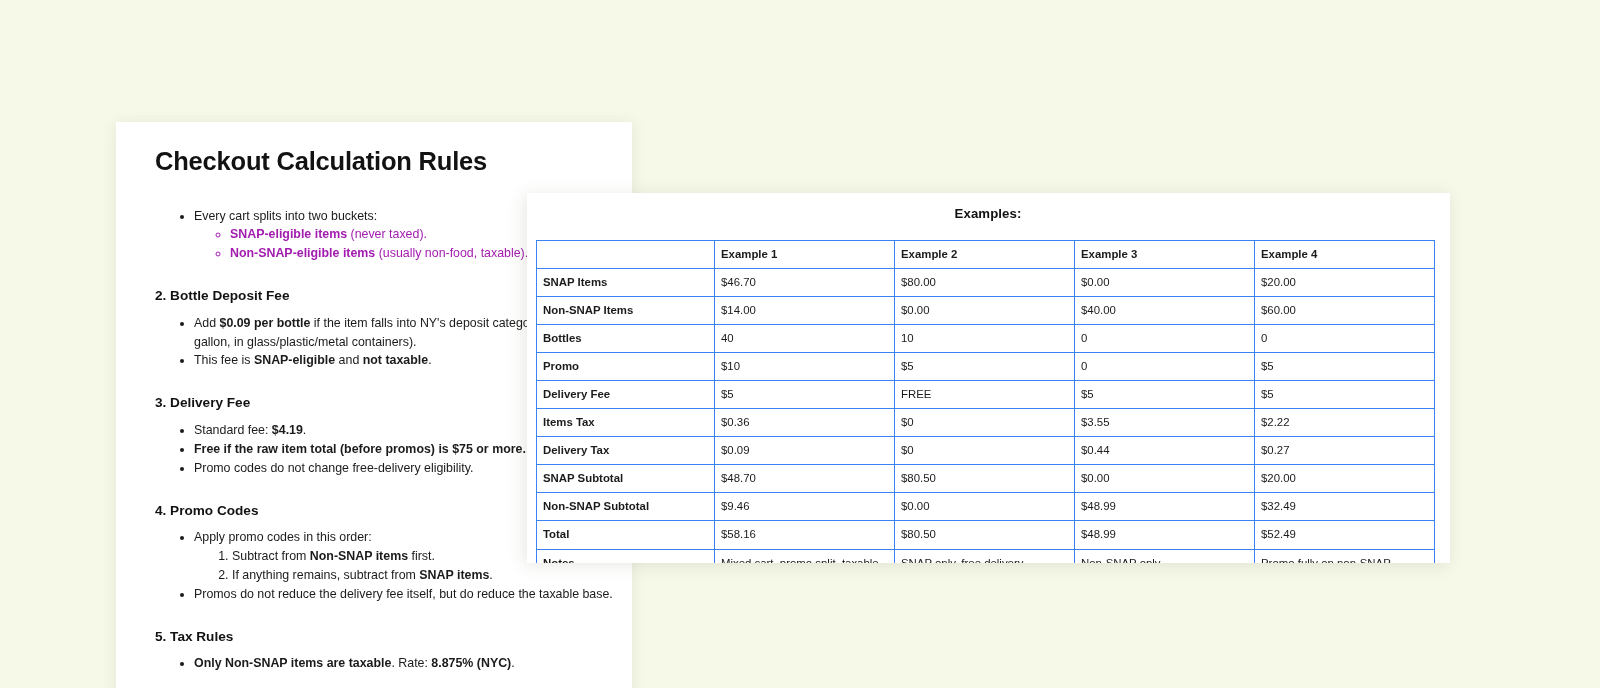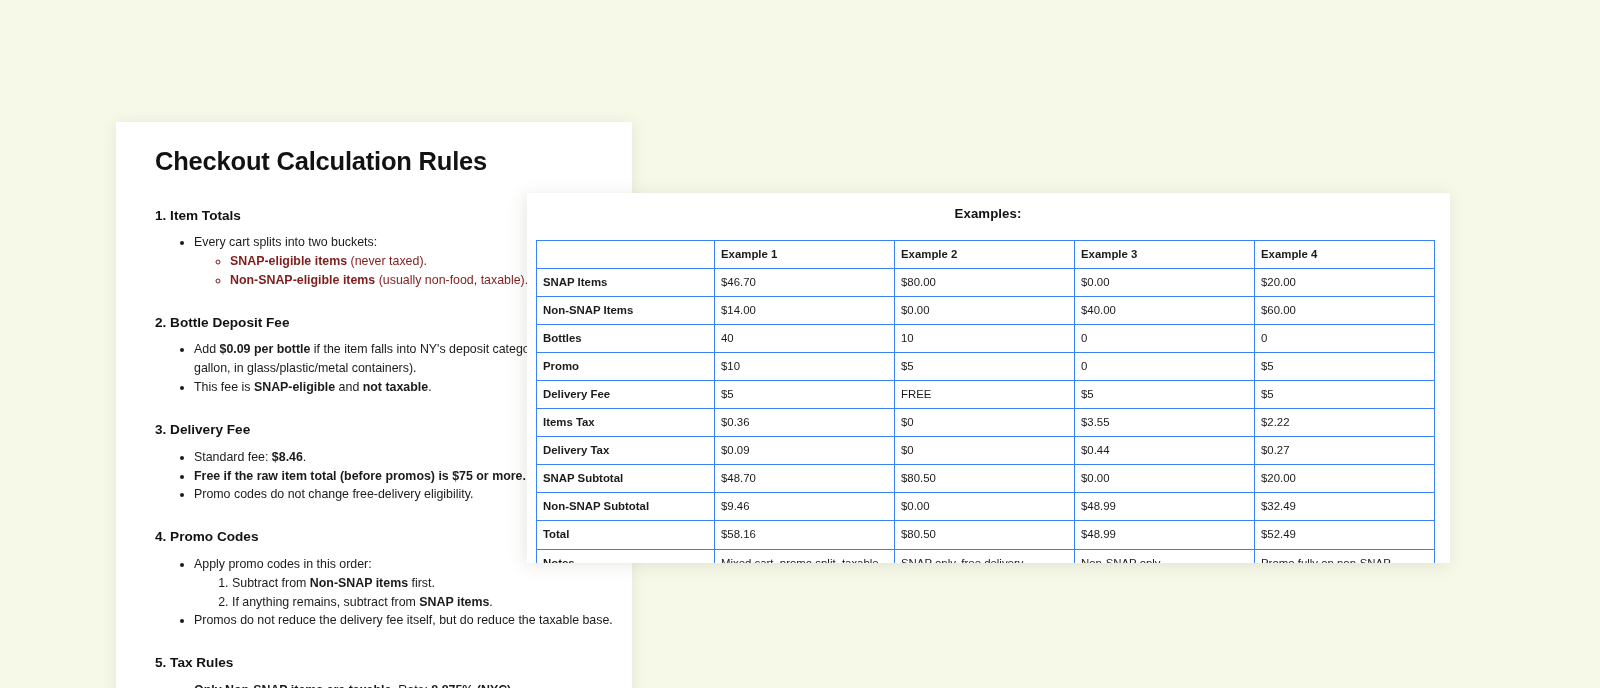--- a/index.html
+++ b/index.html
@@ -62,21 +62,21 @@
     line-height: 1.52;
     margin-bottom: 0px;
   }
   ul.lvl2 {
     margin: 0;
     padding-left: 36px;
     list-style: circle;
   }
   ul.lvl2 > li {
     font-size: 12.4px;
-    color: #7f1d1d;
+    color: #a21caf;
     line-height: 1.52;
   }
   ol.lvl2 {
     margin: 0;
     padding-left: 38px;
     list-style: decimal;
   }
   ol.lvl2 > li {
     font-size: 12.4px;
     color: #1b1b1b;
@@ -132,39 +132,38 @@
   table.ex-table tr.r-notes td { height: 32px; }
 </style>
 </head>
 <body>
 
 <div id="rules-doc">
   <div id="rules-inner">
     <h1 class="doc-title">Checkout Calculation Rules</h1>
     <div id="rules-sections">
         <div class="sec-block">
-          <div class="sec-head">1. Item Totals</div>
           <ul class="lvl1">
             <li>Every cart splits into two buckets:<ul class="lvl2">
                 <li><span class="b">SNAP-eligible items</span> (never taxed).</li>
                 <li><span class="b">Non-SNAP-eligible items</span> (usually non-food, taxable).</li>
               </ul></li>
           </ul>
         </div>
         <div class="sec-block">
           <div class="sec-head">2. Bottle Deposit Fee</div>
           <ul class="lvl1">
             <li>Add <span class="b">$0.09 per bottle</span> if the item falls into NY's deposit categories (soda, beer, malt drinks, water - under 1 gallon, in glass/plastic/metal containers).</li>
             <li>This fee is <span class="b">SNAP-eligible</span> and <span class="b">not taxable</span>.</li>
           </ul>
         </div>
         <div class="sec-block">
           <div class="sec-head">3. Delivery Fee</div>
           <ul class="lvl1">
-            <li>Standard fee: <span class="b">$8.46</span>.</li>
+            <li>Standard fee: <span class="b">$4.19</span>.</li>
             <li><span class="b">Free if the raw item total (before promos) is $75 or more.</span></li>
             <li>Promo codes do not change free-delivery eligibility.</li>
           </ul>
         </div>
         <div class="sec-block">
           <div class="sec-head">4. Promo Codes</div>
           <ul class="lvl1">
             <li>Apply promo codes in this order:<ol class="lvl2">
                 <li>Subtract from <span class="b">Non-SNAP items</span> first.</li>
                 <li>If anything remains, subtract from <span class="b">SNAP items</span>.</li>

